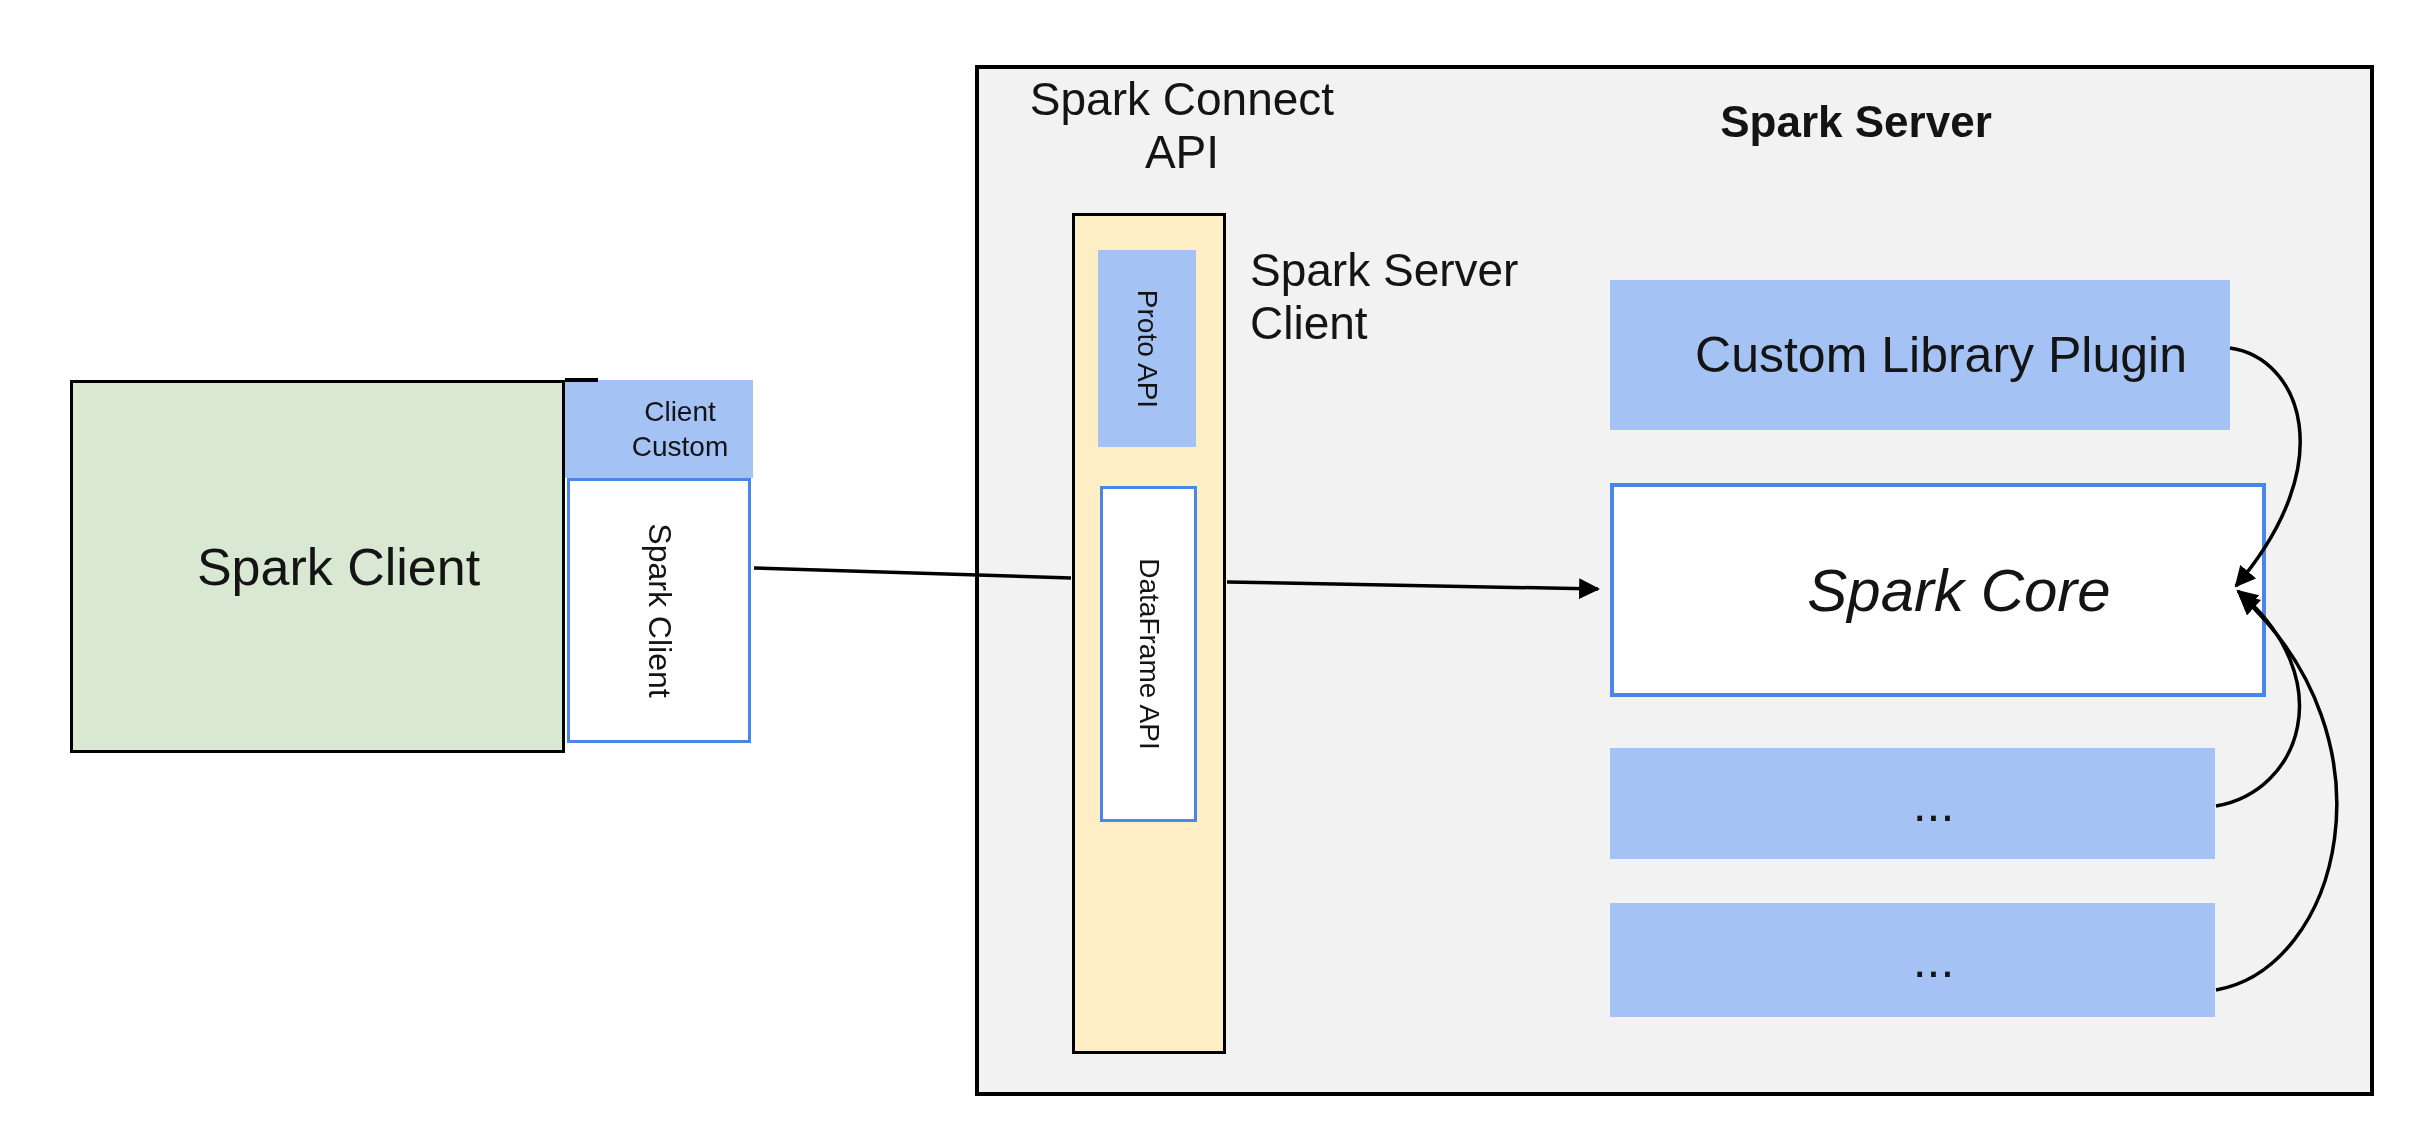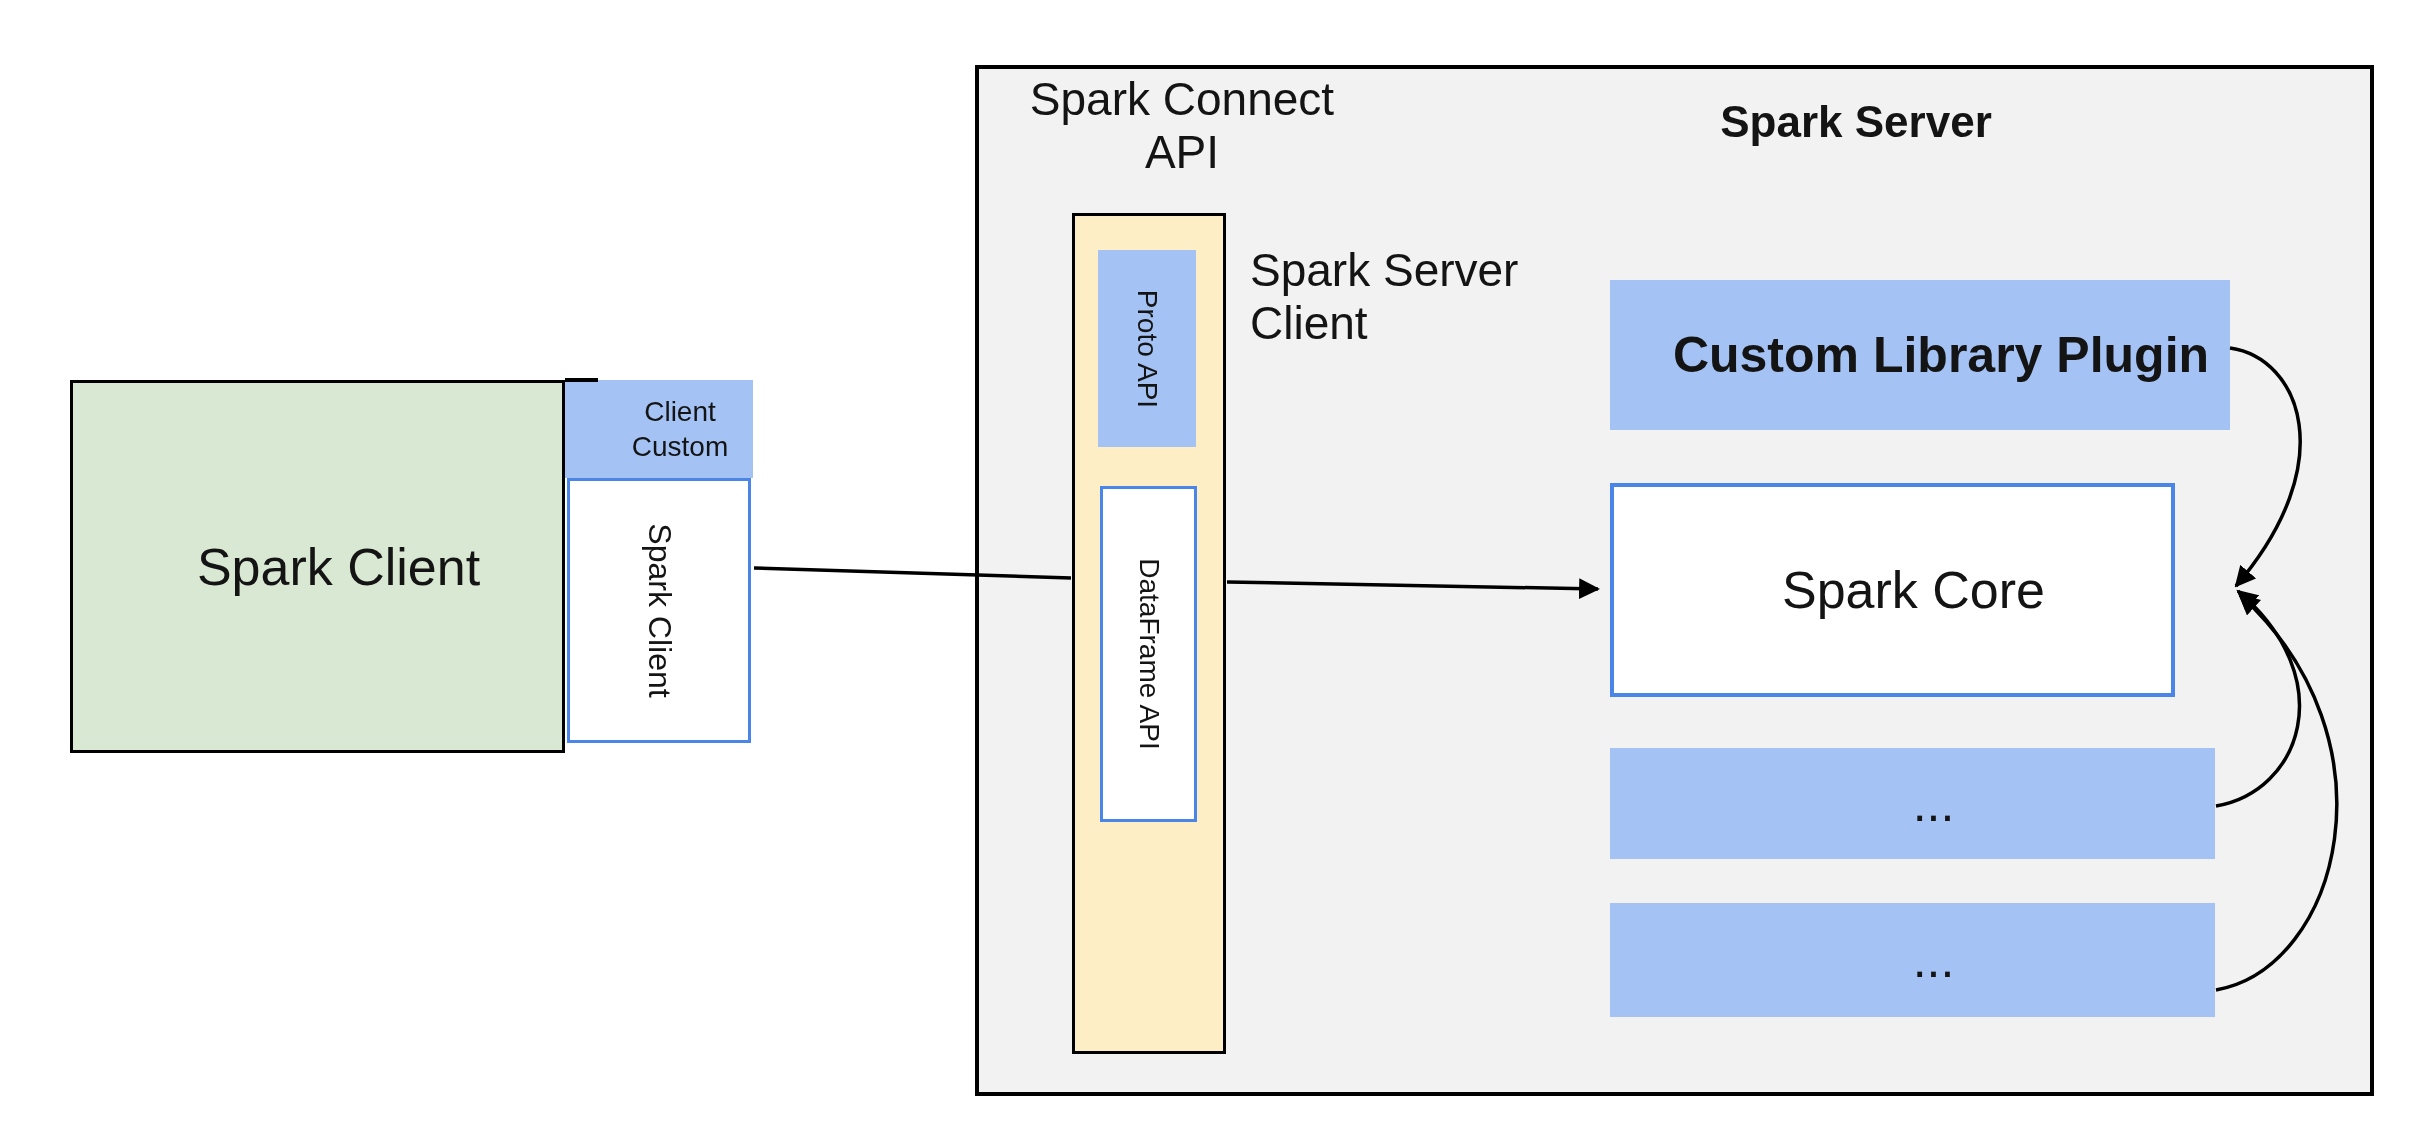--- a/index.html
+++ b/index.html
@@ -34,23 +34,23 @@
 
   .gray-box{left:975px;top:65px;width:1399px;height:1031px;
     background:var(--gray-fill);border:4px solid var(--line);}
   .yellow-box{left:1072px;top:213px;width:154px;height:841px;
     background:var(--yellow-fill);border:3px solid var(--line);}
   .proto-box{left:1098px;top:250px;width:98px;height:197px;background:var(--blue-fill);}
   .df-box{left:1100px;top:486px;width:97px;height:336px;background:#fff;
     border:3px solid var(--blue-border);}
 
   .plugin-box{left:1610px;top:280px;width:620px;height:150px;background:var(--blue-fill);
-    font-size:50px;font-weight:bold;}
-  .core-box{left:1610px;top:483px;width:565px;height:214px;background:#fff;
-    border:4px solid var(--blue-border);font-size:52px;}
+    font-size:50px;}
+  .core-box{left:1610px;top:483px;width:656px;height:214px;background:#fff;
+    border:4px solid var(--blue-border);font-size:60px;font-style:italic;}
   .ext1-box{left:1610px;top:748px;width:605px;height:111px;background:var(--blue-fill);
     font-size:50px;}
   .ext2-box{left:1610px;top:903px;width:605px;height:114px;background:var(--blue-fill);
     font-size:50px;}
 
   
   .green-label{left:73px;top:383px;width:489px;height:367px;
     font-size:52px;line-height:68px;}
   .pkg-label{left:565px;top:380px;width:188px;height:98px;
     font-size:28px;line-height:35px;}

